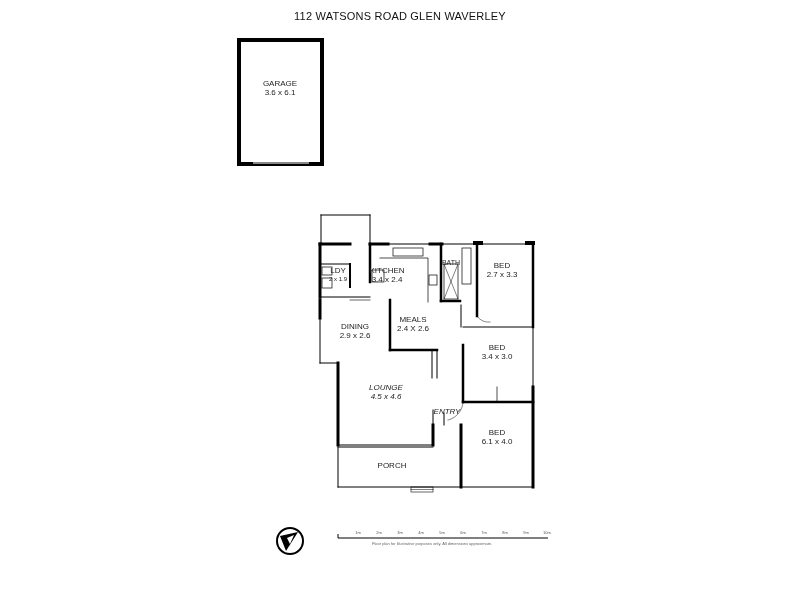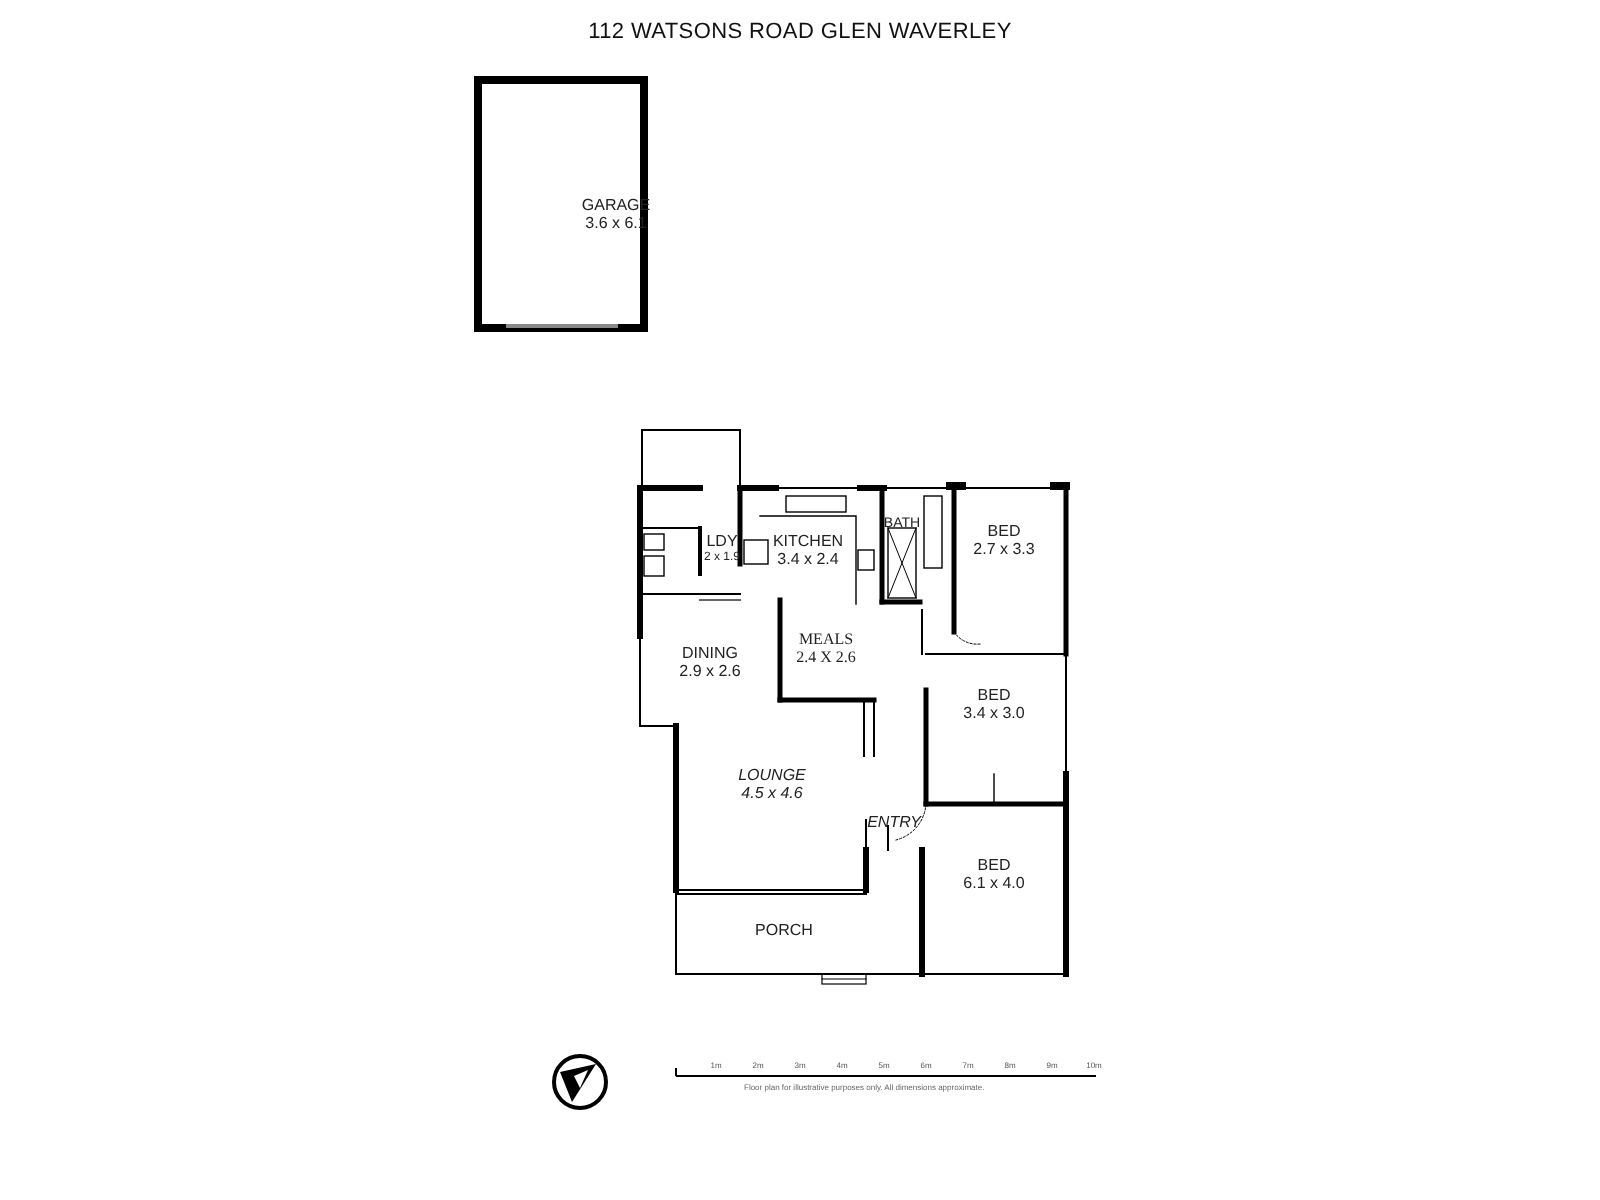--- a/index.html
+++ b/index.html
@@ -104,40 +104,40 @@
     <polygon points="-10,-5 8,-9 -4,10" fill="#000"></polygon>
     <polygon points="-3,-3 4,-6 0,3" fill="#fff"></polygon>
   </g>
 
   <g stroke="#000">
     <line x1="338" y1="538" x2="548" y2="538" stroke-width="1"></line>
     <line x1="338" y1="534" x2="338" y2="538" stroke-width="1"></line>
   </g>
 </svg>
 
-<div class="lbl" style="left:280px;top:107px;margin-left:28px;">
+<div class="lbl" style="left:280px;top:88px;">
   <div>GARAGE</div>
   <div>3.6 x 6.1</div>
 </div>
-<div class="lbl" style="left:404px;top:275px;">
+<div class="lbl" style="left:387px;top:275px;">
   <div>KITCHEN</div>
   <div>3.4 x 2.4</div>
 </div>
-<div class="lbl" style="left:361px;top:275px;">
+<div class="lbl" style="left:338px;top:275px;">
   <div>LDY</div>
   <div style="font-size:6px;">2 x 1.9</div>
 </div>
 <div class="lbl" style="left:451px;top:262px;">
   <div style="font-size:7px;">BATH</div>
 </div>
 <div class="lbl" style="left:502px;top:270px;">
   <div>BED</div>
   <div>2.7 x 3.3</div>
 </div>
-<div class="lbl" style="left:413px;top:324px;font-family:Liberation Serif, serif;">
+<div class="lbl" style="left:413px;top:324px;">
   <div>MEALS</div>
   <div>2.4 X 2.6</div>
 </div>
 <div class="lbl" style="left:355px;top:331px;">
   <div>DINING</div>
   <div>2.9 x 2.6</div>
 </div>
 <div class="lbl" style="left:497px;top:352px;">
   <div>BED</div>
   <div>3.4 x 3.0</div>

